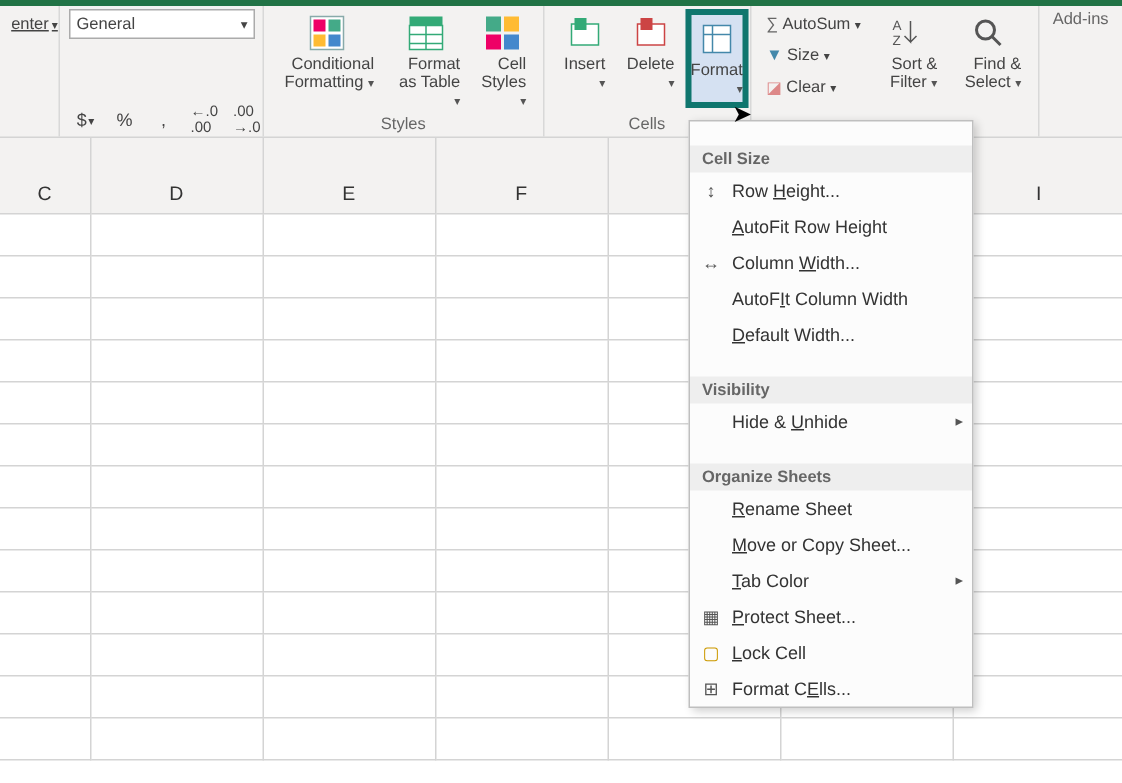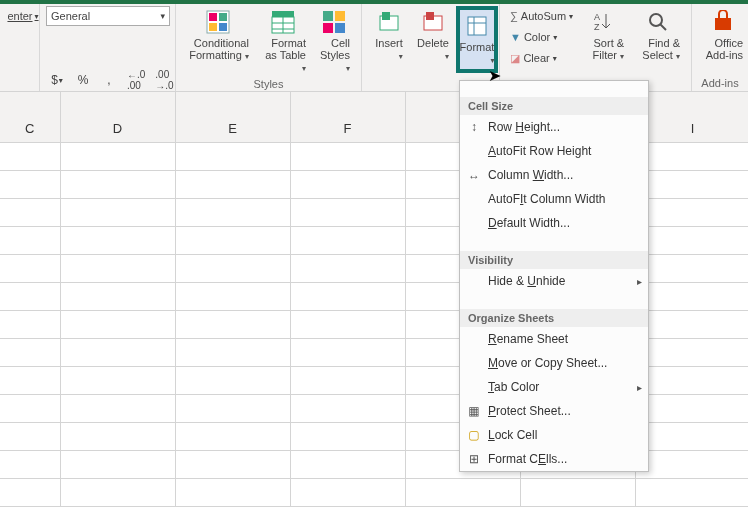--- a/index.html
+++ b/index.html
@@ -143,33 +143,34 @@
         <div class="ic">
             <svg width="24" height="24">
               <rect x="3" y="3" width="18" height="18" fill="#fff" stroke="#48a"></rect>
               <line x1="3" y1="9" x2="21" y2="9" stroke="#48a"></line>
               <line x1="9" y1="3" x2="9" y2="21" stroke="#48a"></line>
             </svg>
           </div>
         <div class="lbl"><span>Format</span><br><span class="dd">▾</span></div>
       </div>
     </div>
+    <div class="group-label">Cells</div>
   </div>
 
   <div class="group" style="width:192px">
     <div class="group-controls">
       <div class="mini-col" style="width:80px;">
         <div class="mini-row">
             <span style="color:#666">∑</span>
             <span>AutoSum</span> 
             <span class="dd" style="font-size:8px">▾</span>
           </div>
         <div class="mini-row">
             <span style="color:#48a">▼</span>
-            <span>Color</span> 
+            <span>Size</span> 
             <span class="dd" style="font-size:8px">▾</span>
           </div>
         <div class="mini-row">
             <span style="color:#d88">◪</span>
             <span>Clear</span> 
             <span class="dd" style="font-size:8px">▾</span>
           </div>
       </div>
       <div class="btn" style="min-width:50px">
         <div class="ic">
@@ -188,31 +189,20 @@
               <line x1="14" y1="14" x2="20" y2="20" stroke="#555" stroke-width="2"></line>
             </svg>
           </div>
         <div class="lbl"><span>Find &amp; Select</span> <span class="dd">▾</span></div>
       </div>
     </div>
     <div class="group-label"></div>
   </div>
 
   <div class="group" style="width:56px;border-right:none;">
-    <div class="group-controls">
-      <div class="btn" style="min-width:50px">
-        <div class="ic">
-            <svg width="24" height="24">
-              <rect x="4" y="8" width="16" height="12" fill="#d83b01"></rect>
-              <path d="M8 8 L8 4 A4 4 0 0 1 16 4 L16 8" fill="none" stroke="#d83b01" stroke-width="2"></path>
-            </svg>
-          </div>
-        <div class="lbl">Office Add-ins</div>
-      </div>
-    </div>
     <div class="group-label">Add-ins</div>
   </div>
 
 </div>
 
 <div class="sheet">
   <table>
     <colgroup>
         <col style="width:60px">
         <col style="width:115px">

